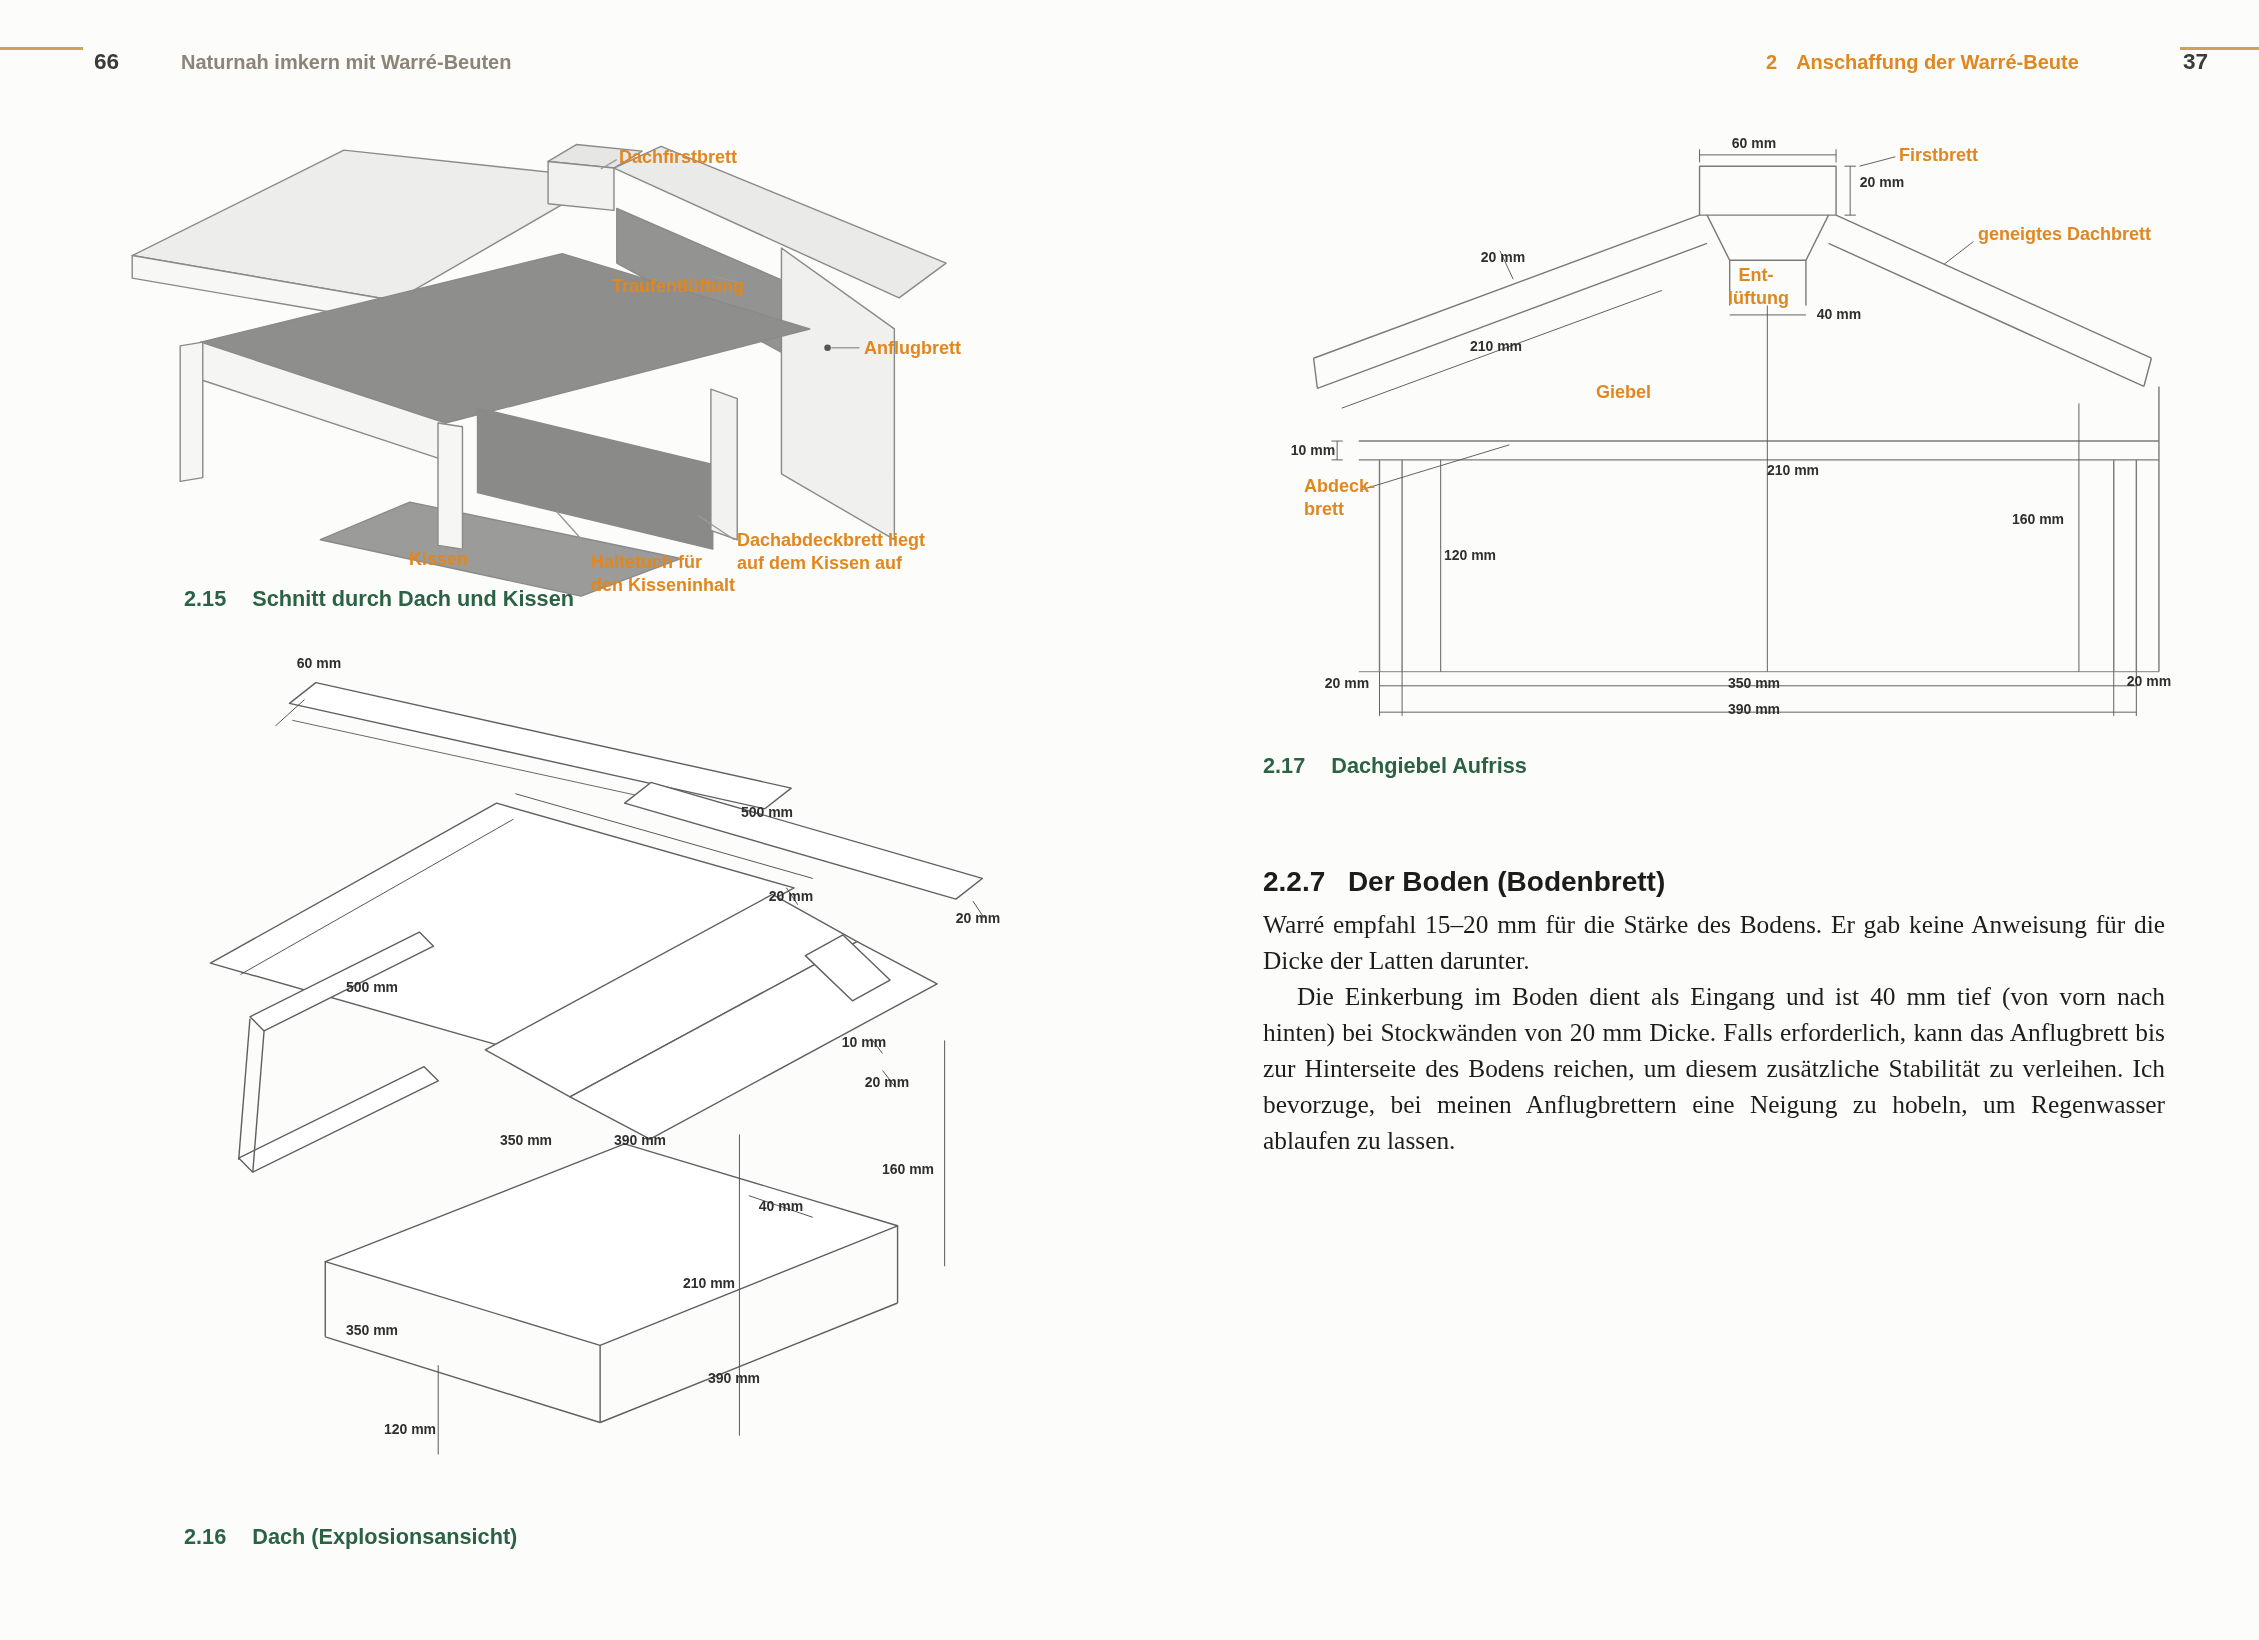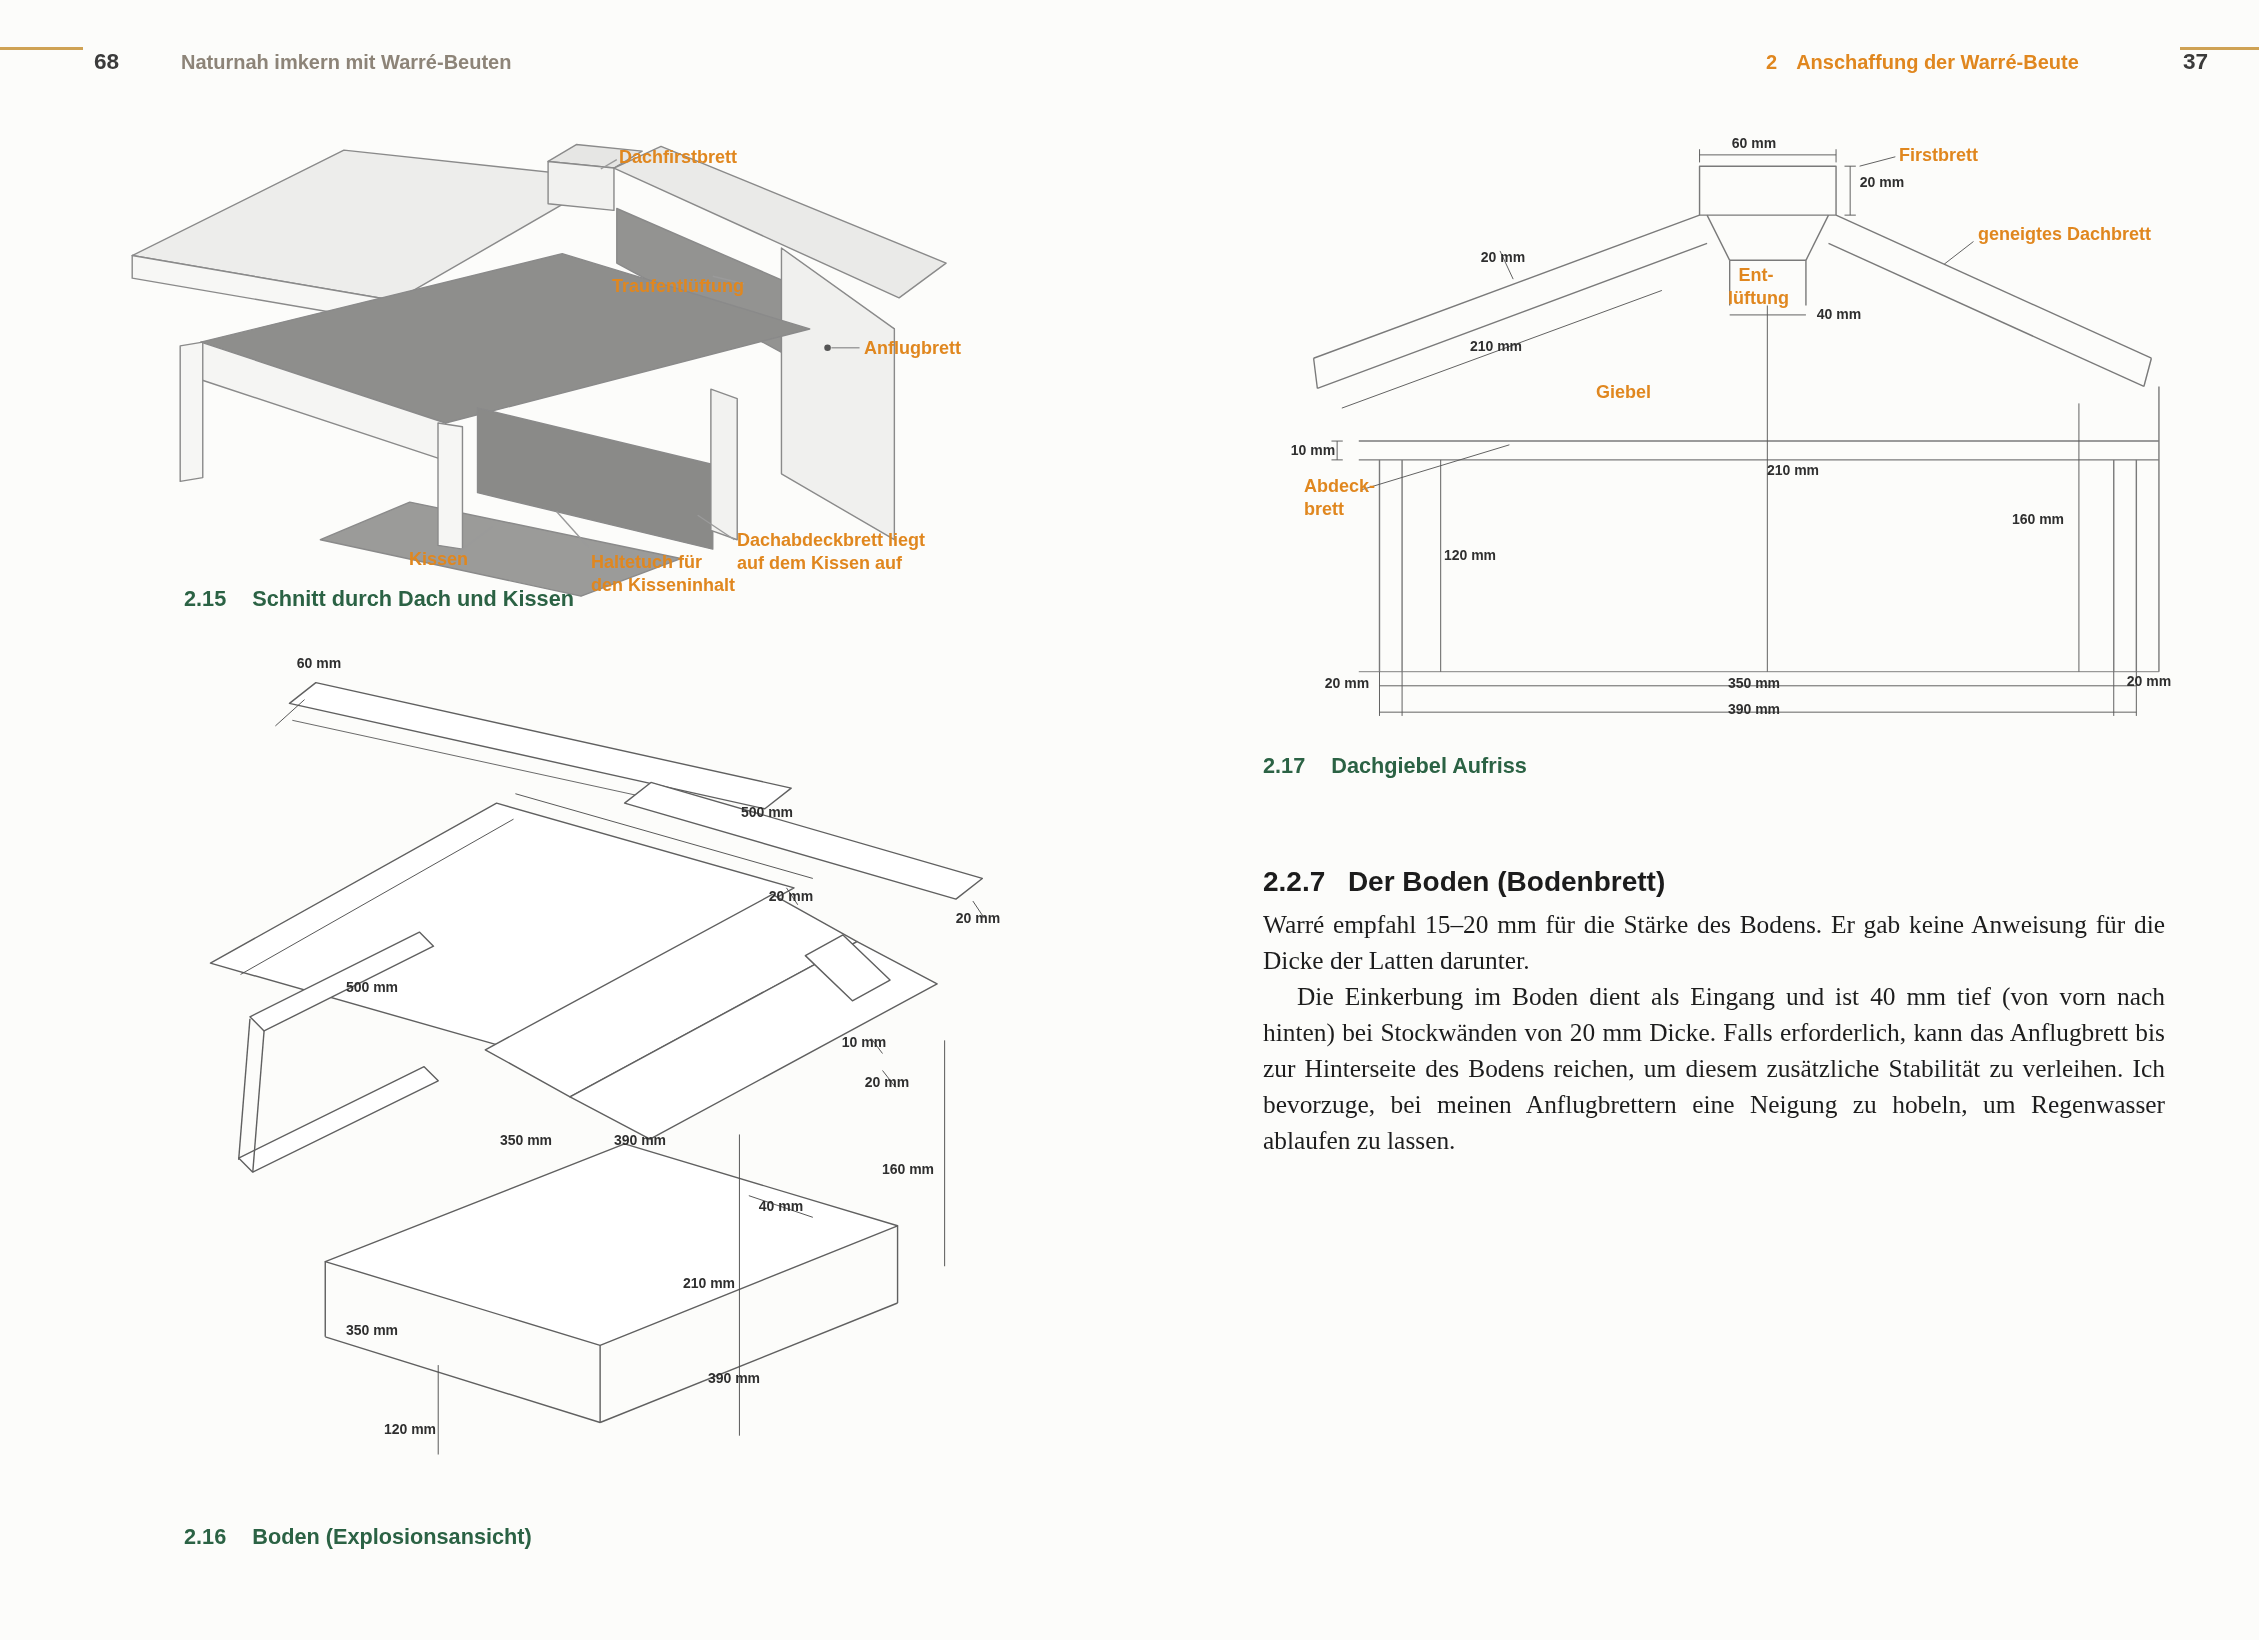--- a/index.html
+++ b/index.html
@@ -29,21 +29,21 @@
   .bodytext p{margin:0;}
   .bodytext p.ind{text-indent:34px;}
   svg{position:absolute;left:0;top:0;}
 </style>
 </head>
 <body>
 
 <div class="spread">
 
   <div class="rule" style="left:0;top:47px;width:83px;"></div>
-  <div class="pagenum" style="left:94px;top:49px;">68</div>
+  <div class="pagenum" style="left:94px;top:49px;">66</div>
   <div class="runhead-left" style="left:181px;top:51px;">Naturnah imkern mit Warré-Beuten</div>
 
   <div class="runhead-right" style="left:1766px;top:51px;">
     <span class="chnum">2</span><span>Anschaffung der Warré-Beute</span>
   </div>
   <div class="rule" style="left:2180px;top:47px;width:80px;"></div>
   <div class="pagenum" style="left:2183px;top:49px;">37</div>
 
   <div class="abs" style="left:127px;top:105px;width:909px;height:494px;">
     <svg width="909" height="494" viewBox="0 0 965 525">
@@ -137,21 +137,21 @@
     <span class="dim" style="left:342px;top:496px;">350 mm</span>
     <span class="dim" style="left:456px;top:496px;">390 mm</span>
     <span class="dim" style="left:724px;top:525px;">160 mm</span>
     <span class="dim" style="left:597px;top:562px;">40 mm</span>
     <span class="dim" style="left:525px;top:639px;">210 mm</span>
     <span class="dim" style="left:188px;top:686px;">350 mm</span>
     <span class="dim" style="left:550px;top:734px;">390 mm</span>
     <span class="dim" style="left:226px;top:785px;">120 mm</span>
   </div>
   <div class="cap" style="left:184px;top:1524px;">
-    <span class="num">2.16</span><span>Boden (Explosionsansicht)</span>
+    <span class="num">2.16</span><span>Dach (Explosionsansicht)</span>
   </div>
 
   <div class="abs" style="left:1285px;top:121px;width:895px;height:626px;">
     <svg width="895" height="626" viewBox="0 0 950 665">
       <g stroke="#7a7a7a" stroke-width="1.5" fill="none" stroke-linejoin="round">
 
         <rect x="440" y="48" width="145" height="52"></rect>
 
         <path d="M448,100 L472,148"></path>
           <path d="M577,100 L553,148"></path>

